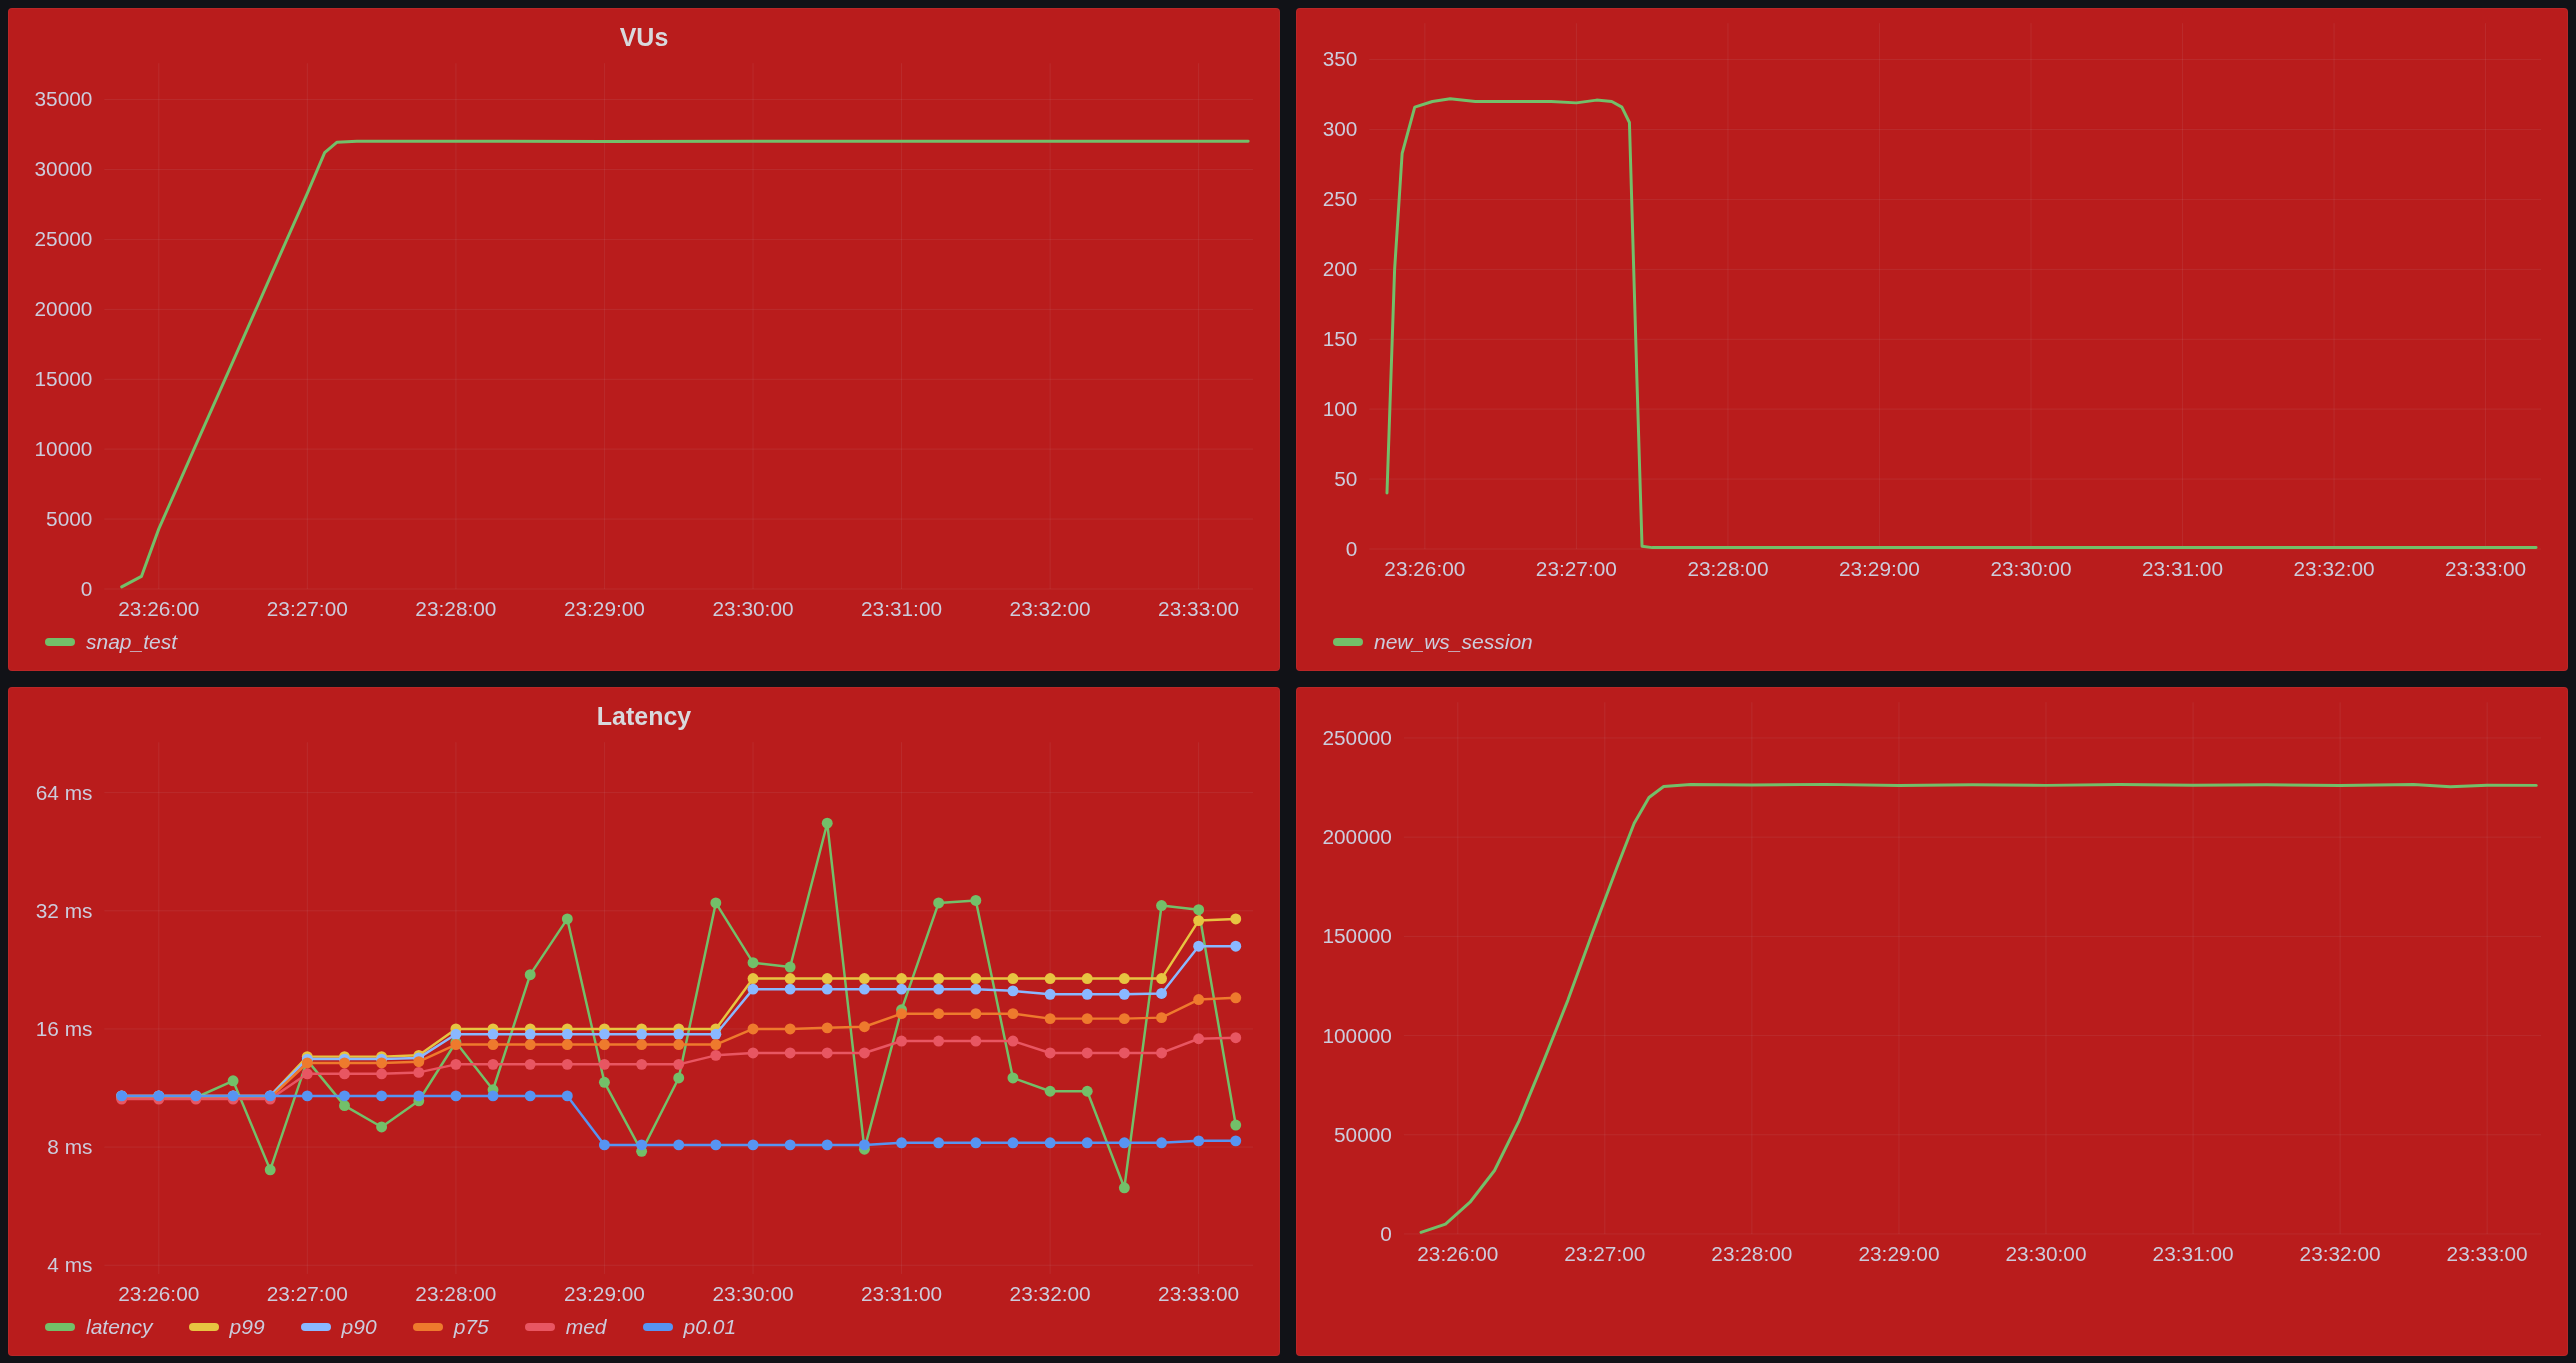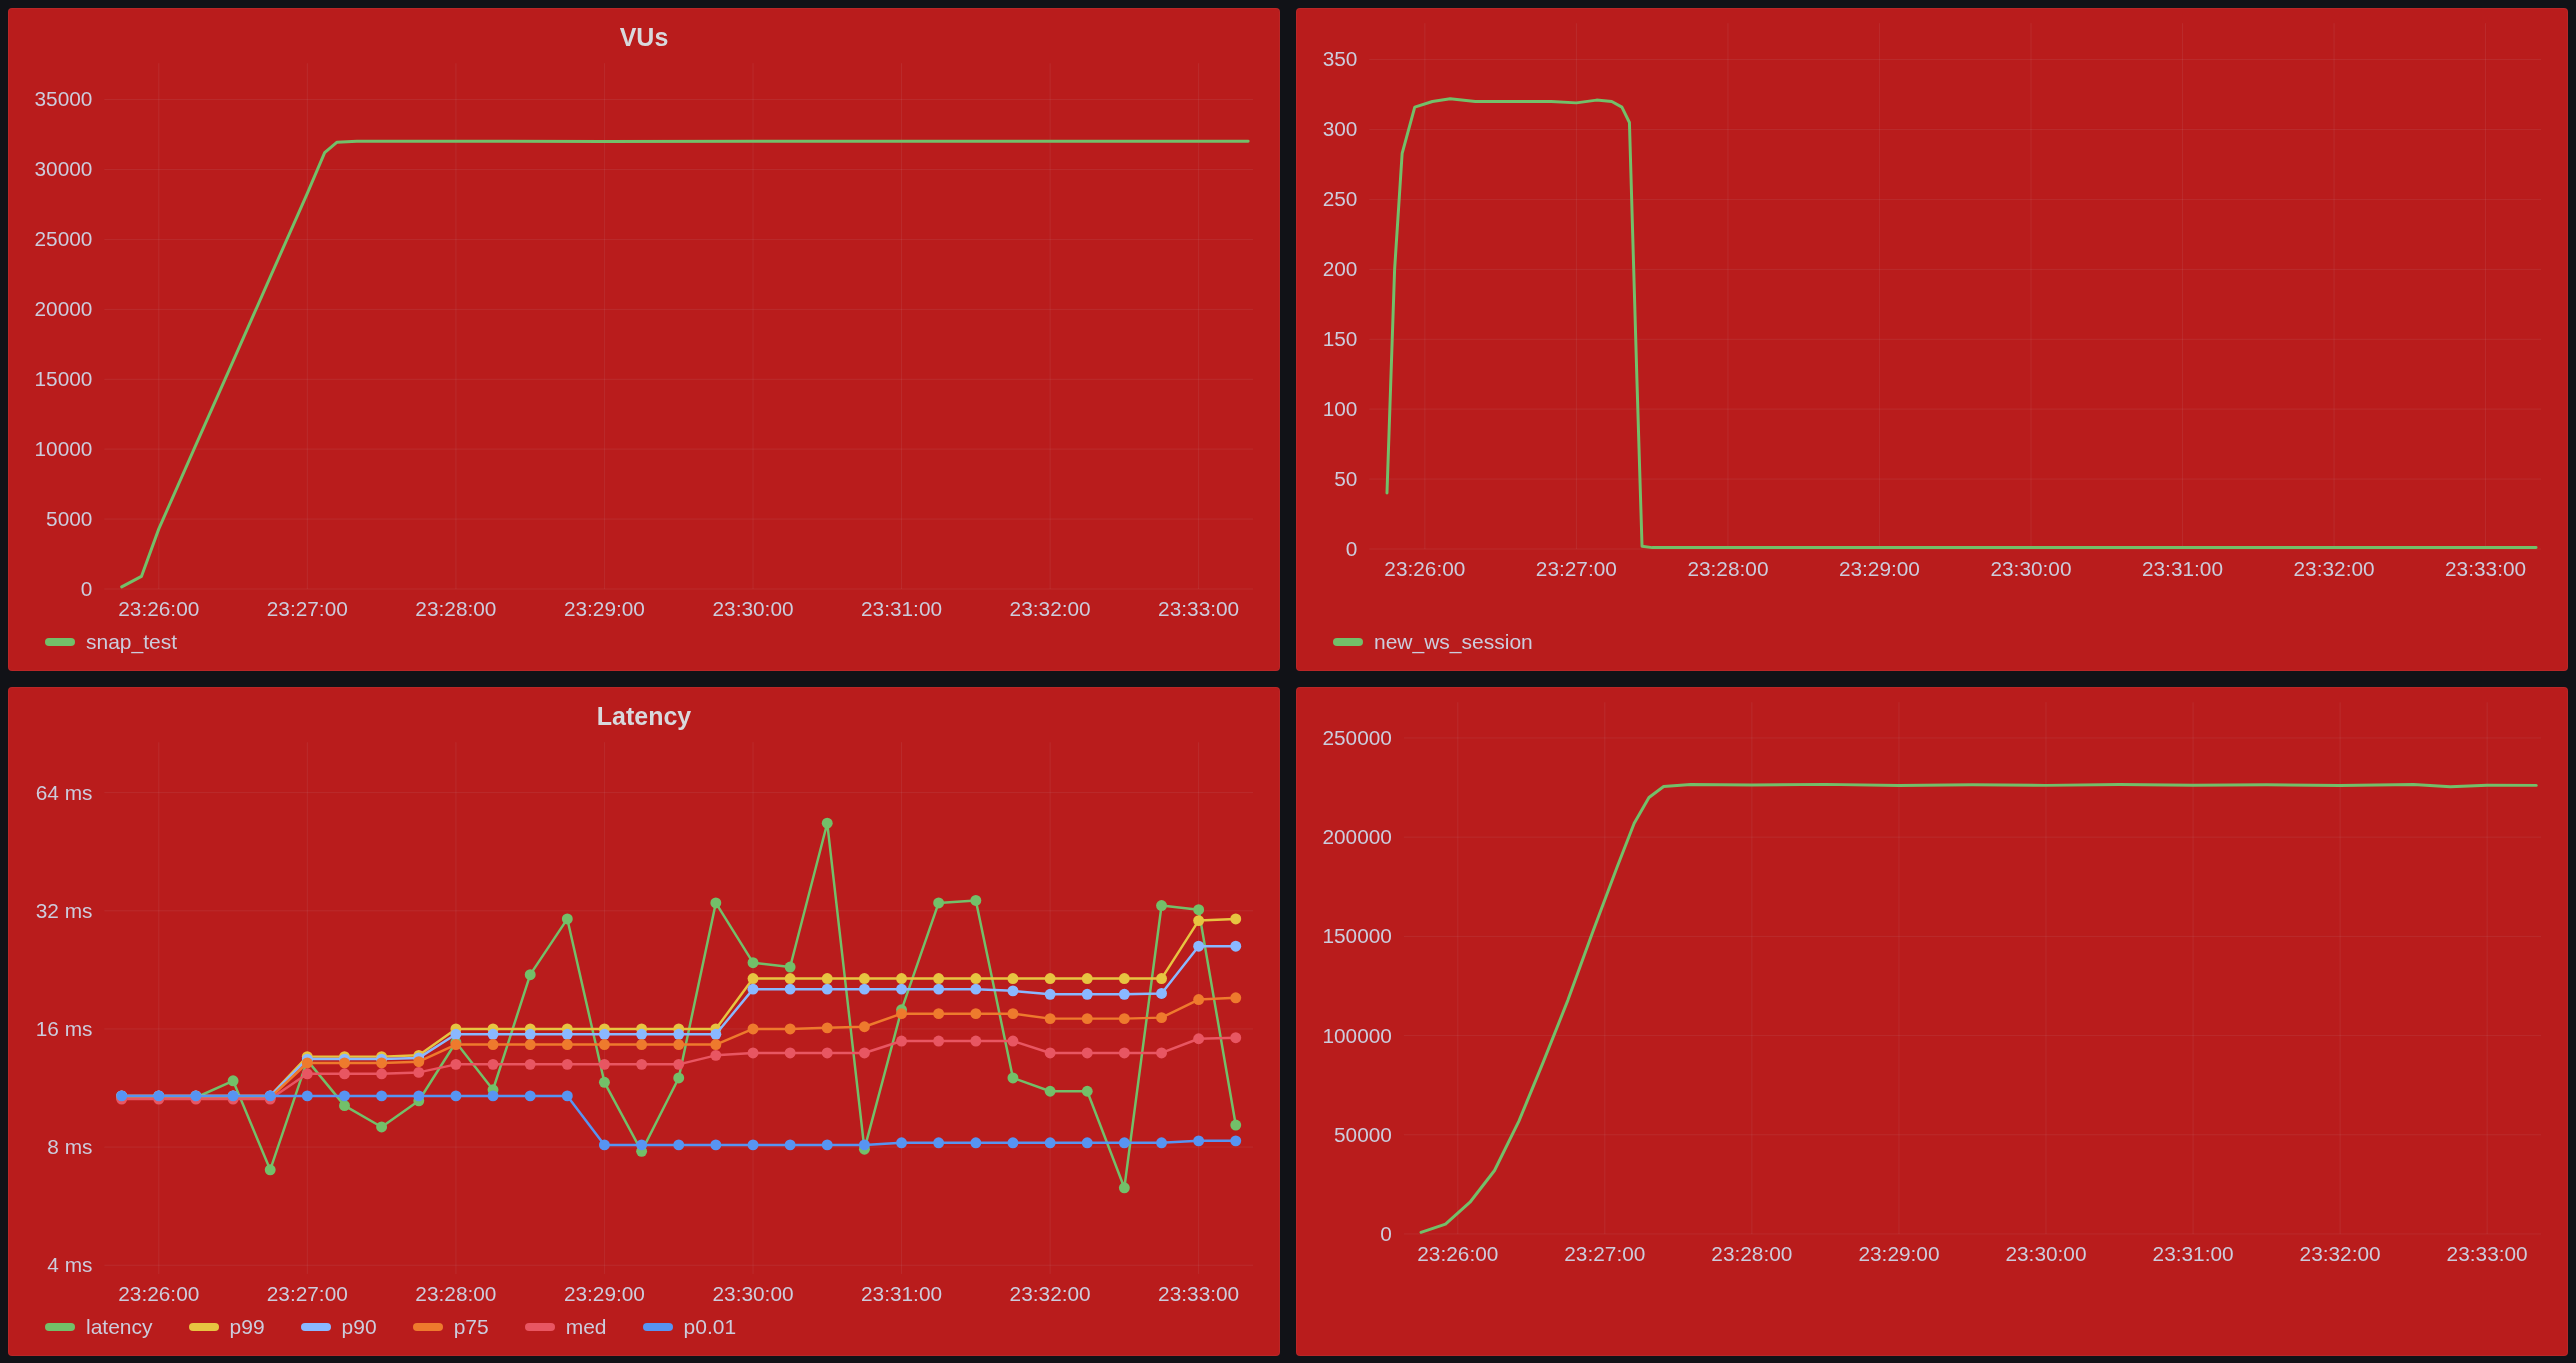--- a/index.html
+++ b/index.html
@@ -33,21 +33,21 @@
     color:#D8D9DD;text-align:center;
     cursor:pointer;
   }
   .chart{flex:1 1 auto;min-height:0;position:relative;}
   .chart svg{display:block;}
   .legend{
     flex:none;height:40px;
     display:flex;align-items:center;
     gap:36px;
     padding-left:24px;
-    font-size:21px;color:#CCCCDC;
+    font-size:21px;color:#CCCCDC;font-style:italic;
   }
   .legend-item{display:inline-flex;align-items:center;gap:11px;cursor:pointer;}
   .swatch{width:30px;height:8px;border-radius:4px;display:inline-block;flex:none;}
   text{font-family:"Liberation Sans",sans-serif;}
 </style>
 </head>
 <body>
 
 <div class="grid">
 

